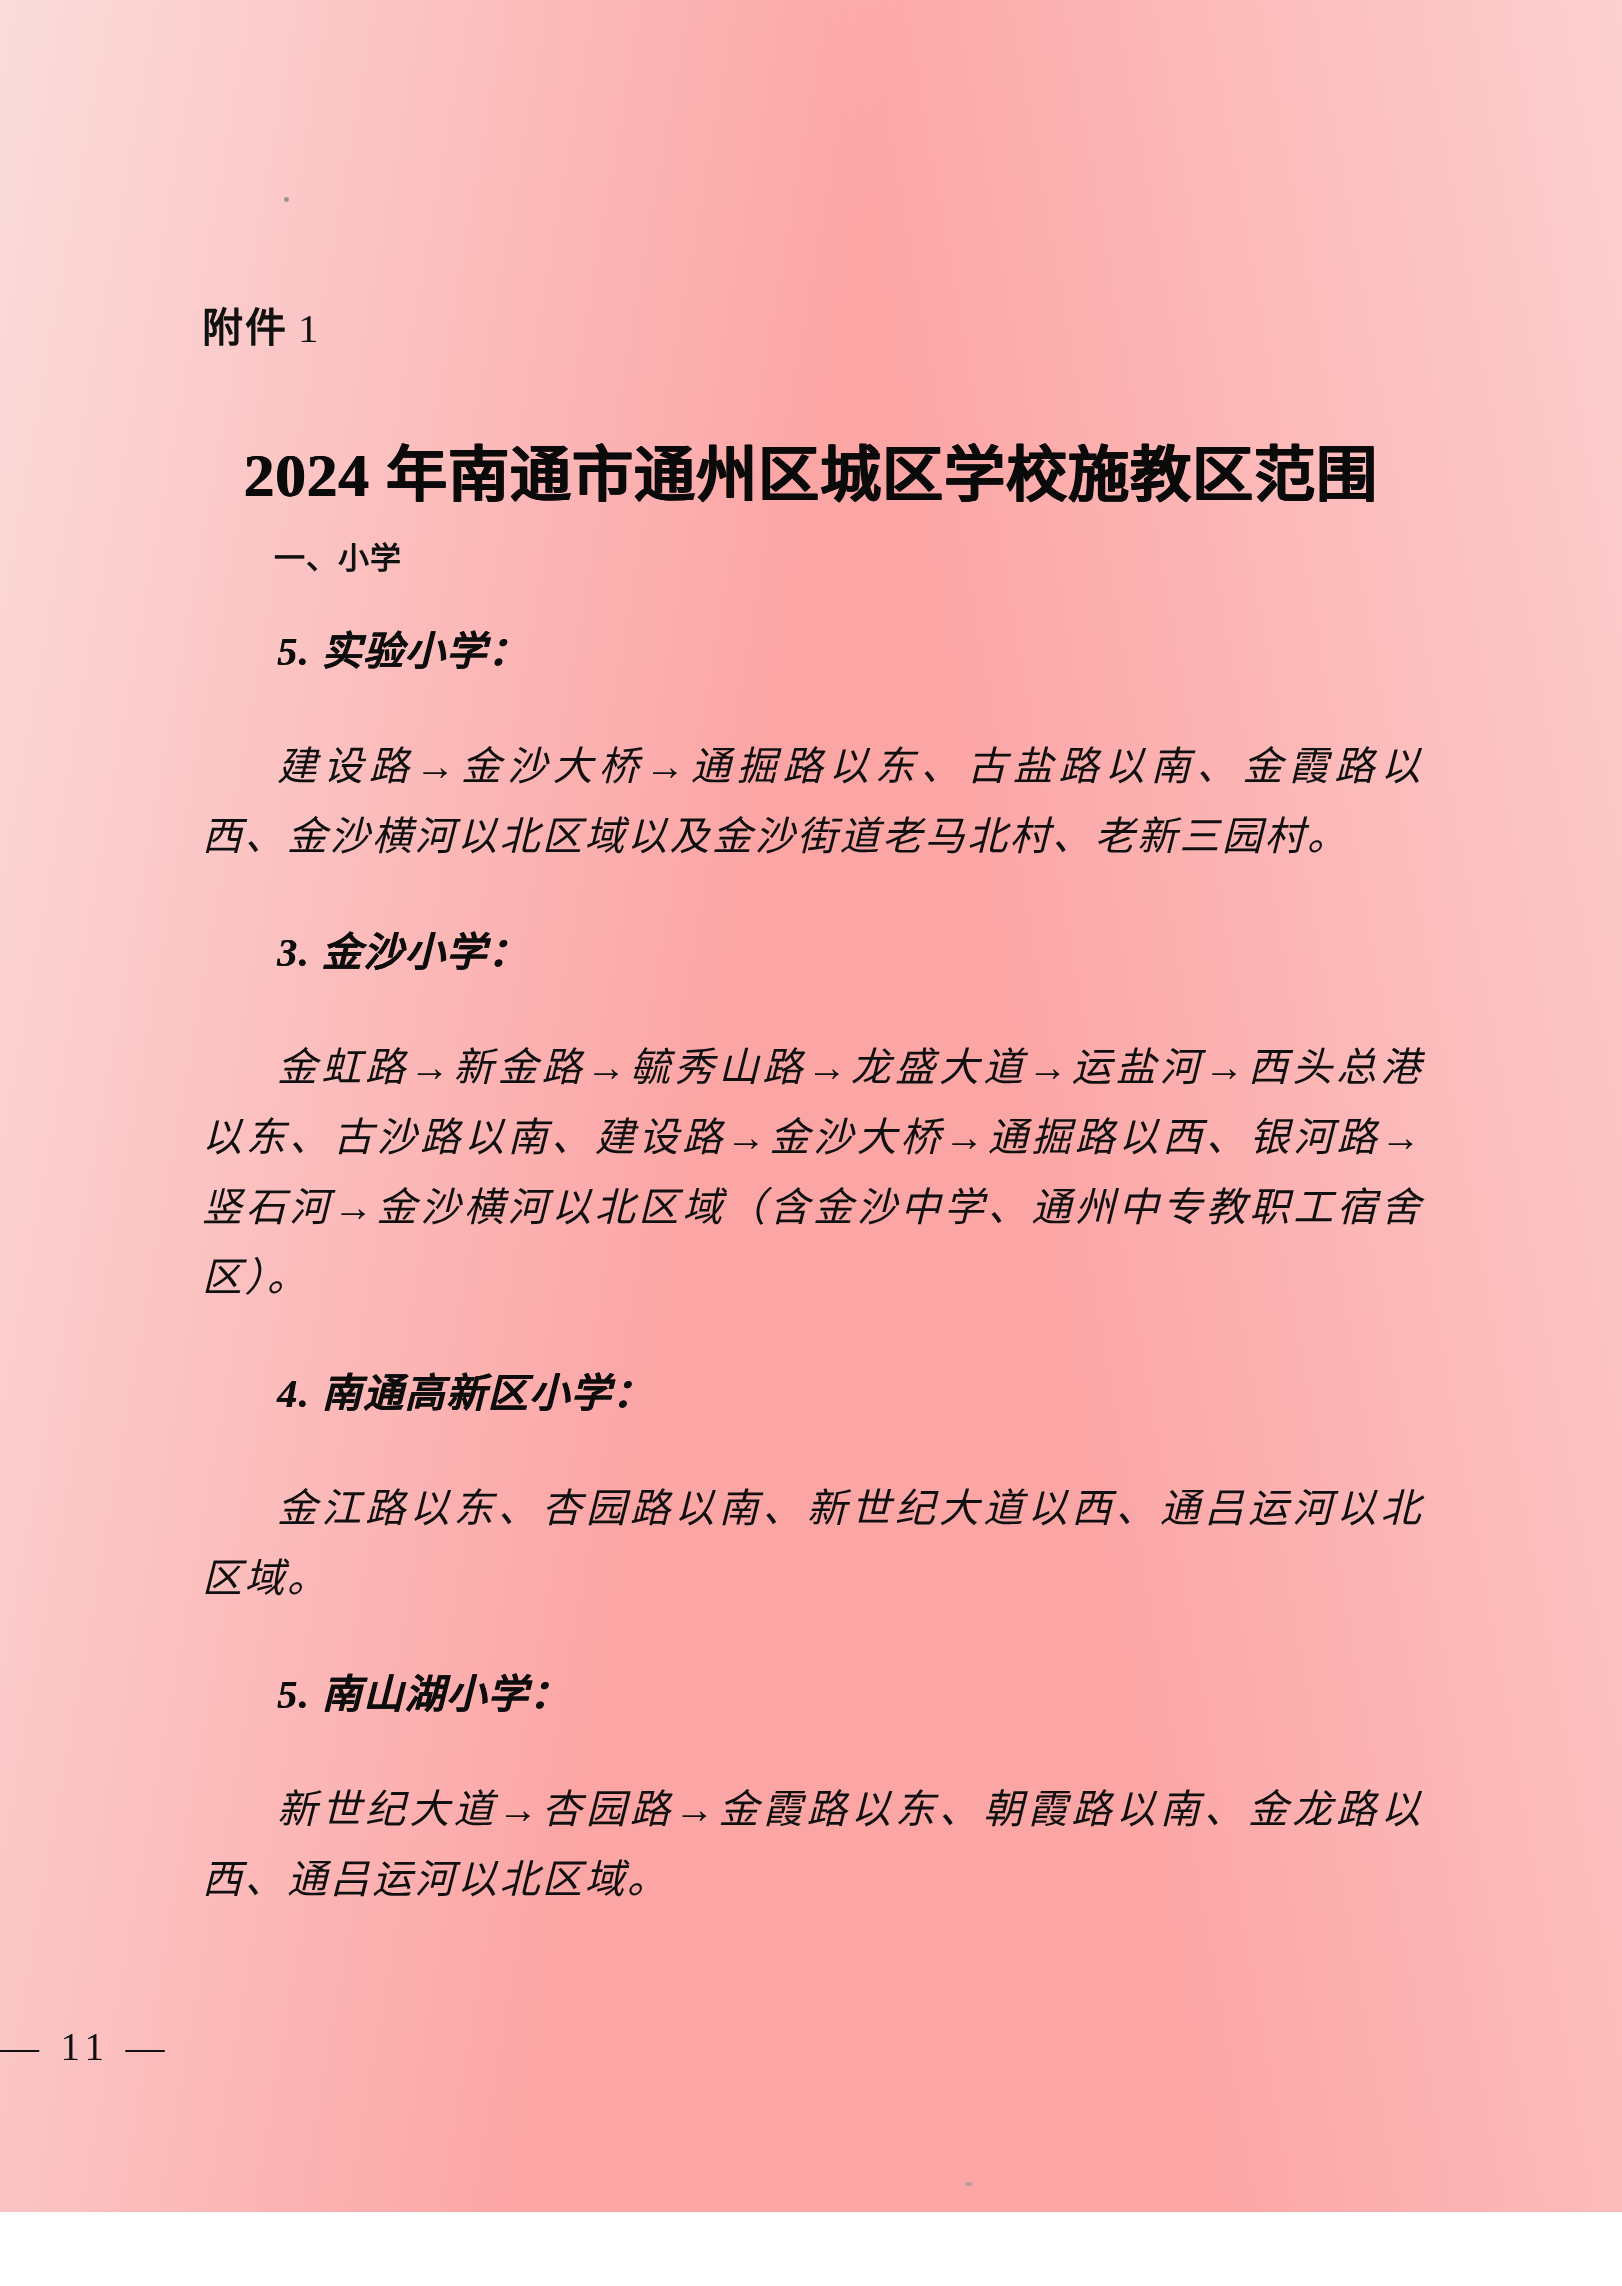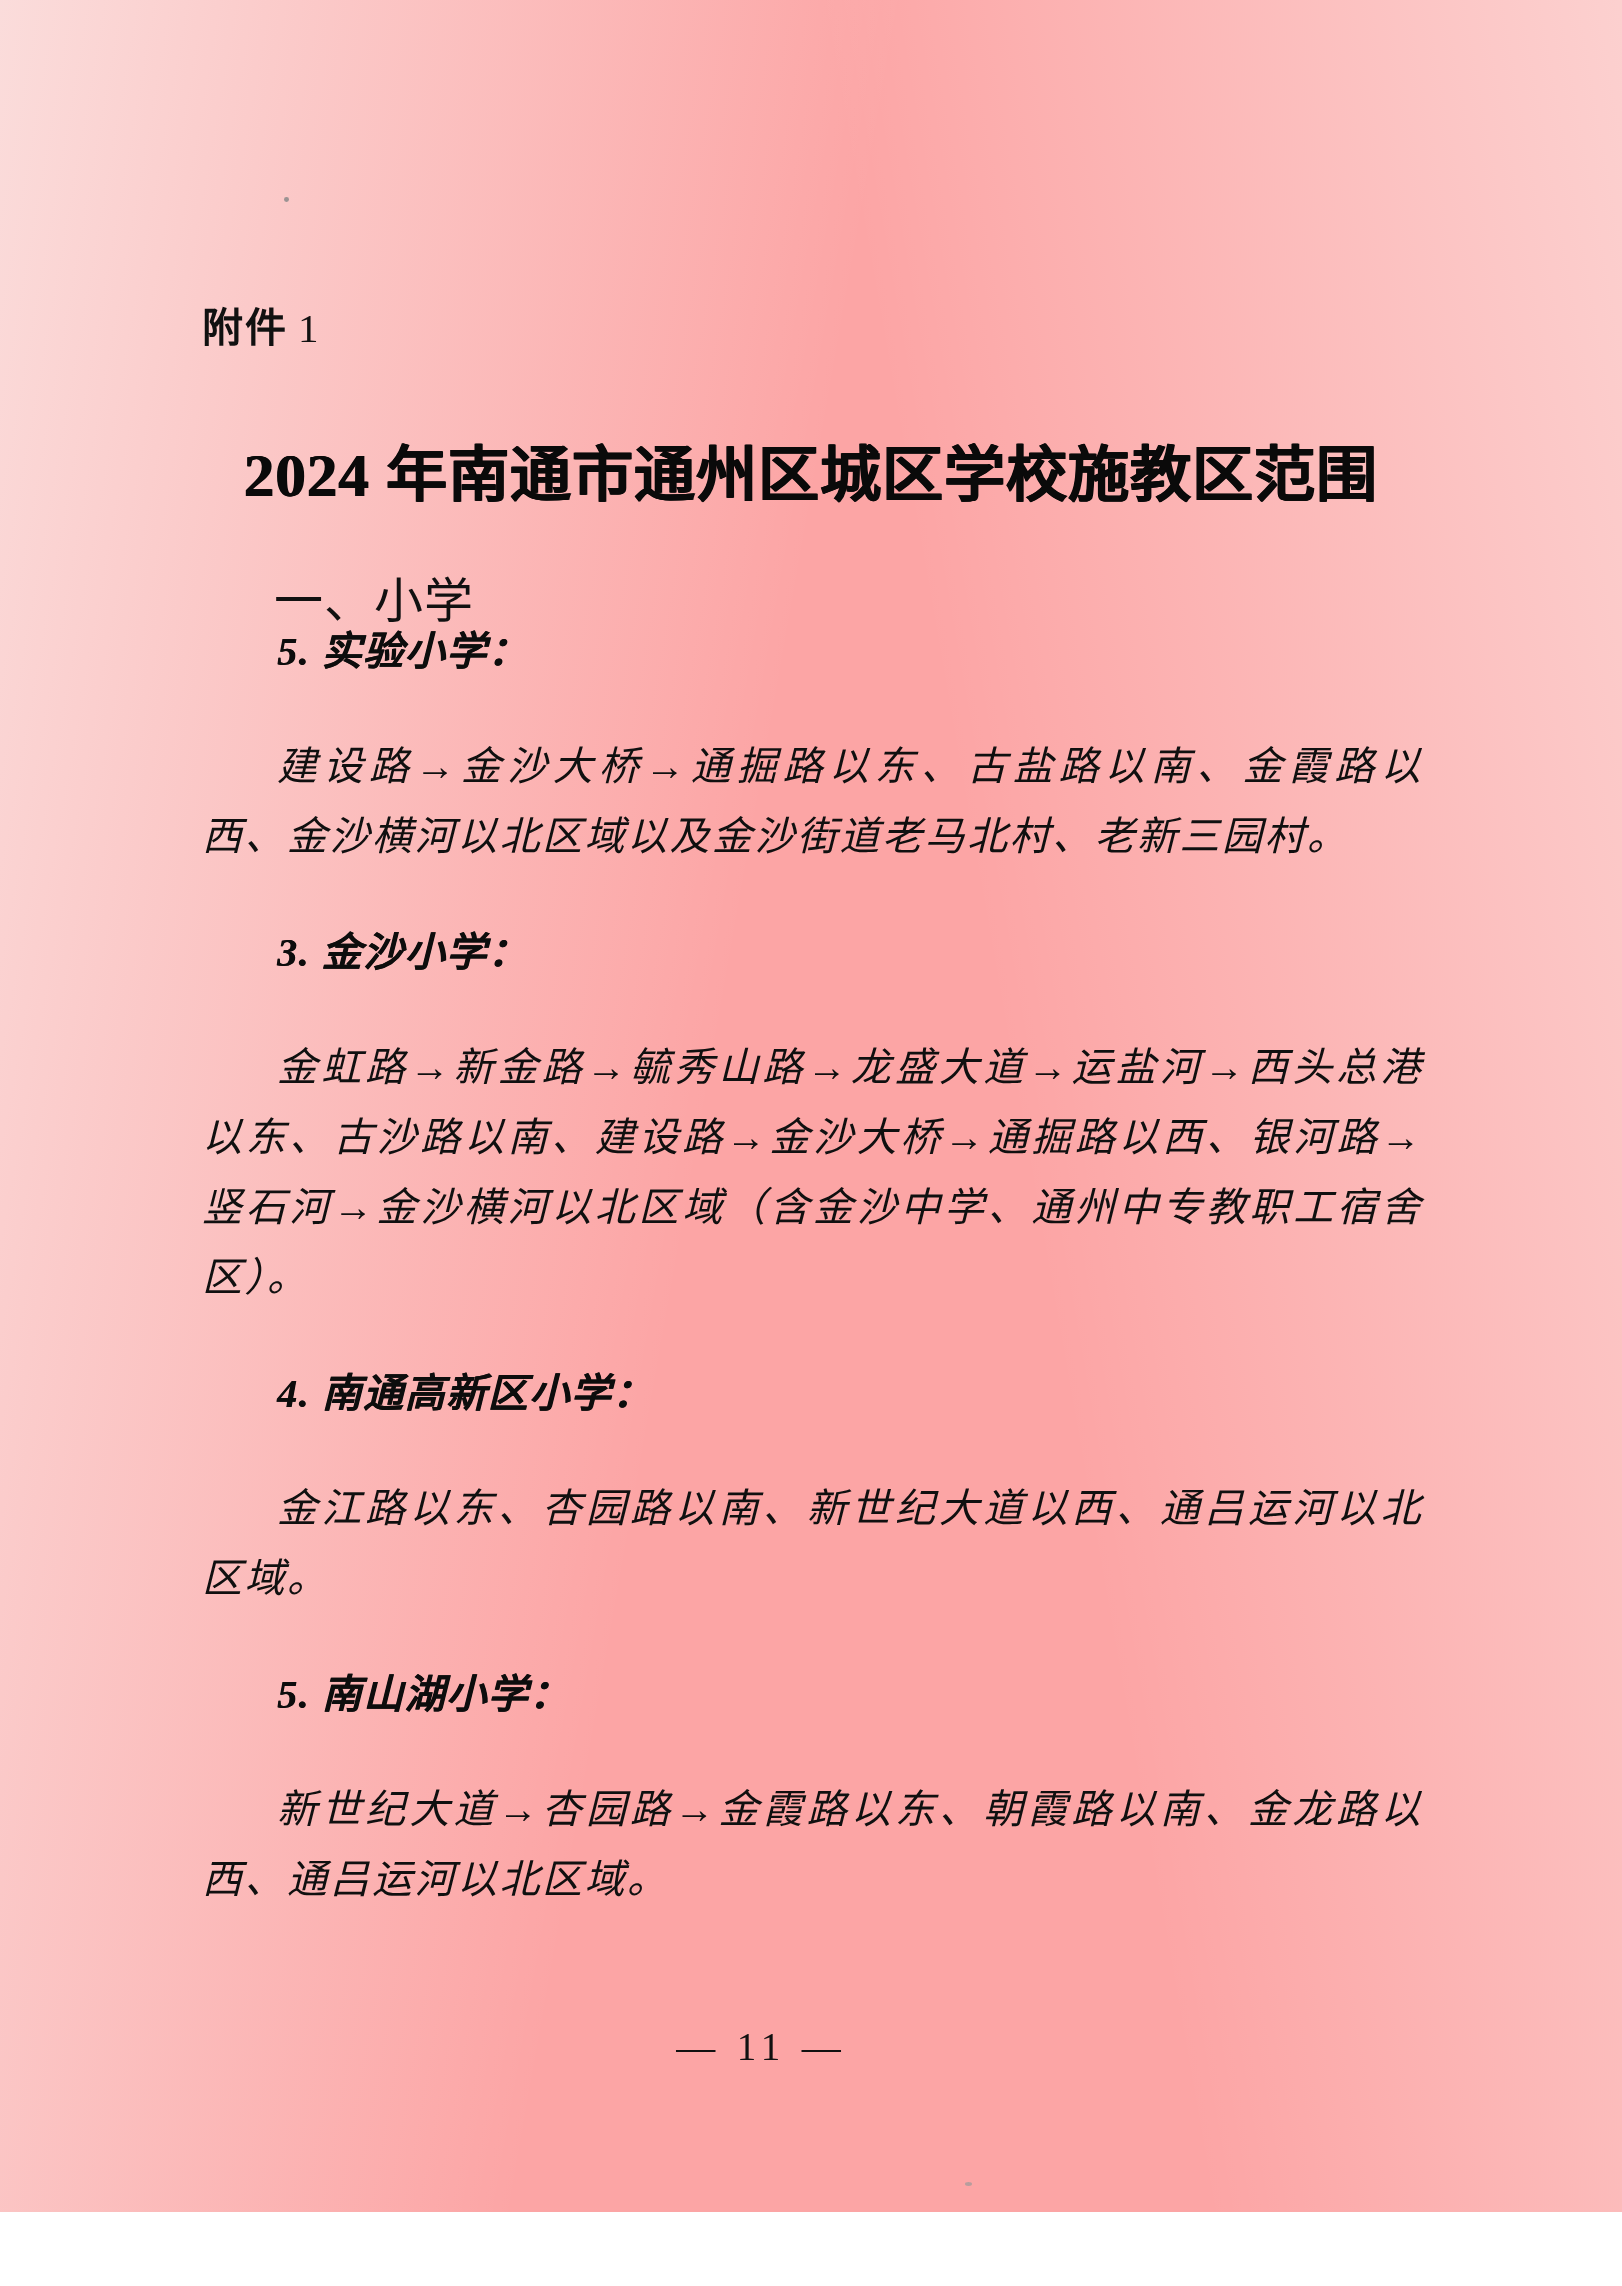--- a/index.html
+++ b/index.html
@@ -77,24 +77,24 @@
     font-size: 61px;
     letter-spacing: 1px;
     color: #0a0a0a;
     text-shadow: 0.6px 0 0 currentColor, -0.6px 0 0 currentColor;
     text-align: center;
   }
 
   .section-heading {
     position: absolute;
     left: 274px;
-    top: 520px;
+    top: 507px;
     font-family: "Liberation Sans", "DejaVu Sans", sans-serif;
-    font-weight: 400;
-    font-size: 49px;
+    font-weight: 700;
+    font-size: 31px;
     letter-spacing: 1px;
   }
 
   .body-block {
     position: absolute;
     left: 202px;
     top: 611px;
     width: 1221px;
   }
 
@@ -125,21 +125,21 @@
     text-justify: inter-character;
     color: #101010;
     word-break: break-all;
   }
 
   .page-number {
     position: absolute;
     left: 0;
     right: 0;
     top: 2024px;
-    text-align: center;
+    text-align: left;
     padding-right: 99px;
     font-family: "Liberation Serif", "DejaVu Serif", serif;
     font-size: 39px;
     letter-spacing: 5.9px;
     color: #111;
   }
 </style>
 </head>
 <body>
 

